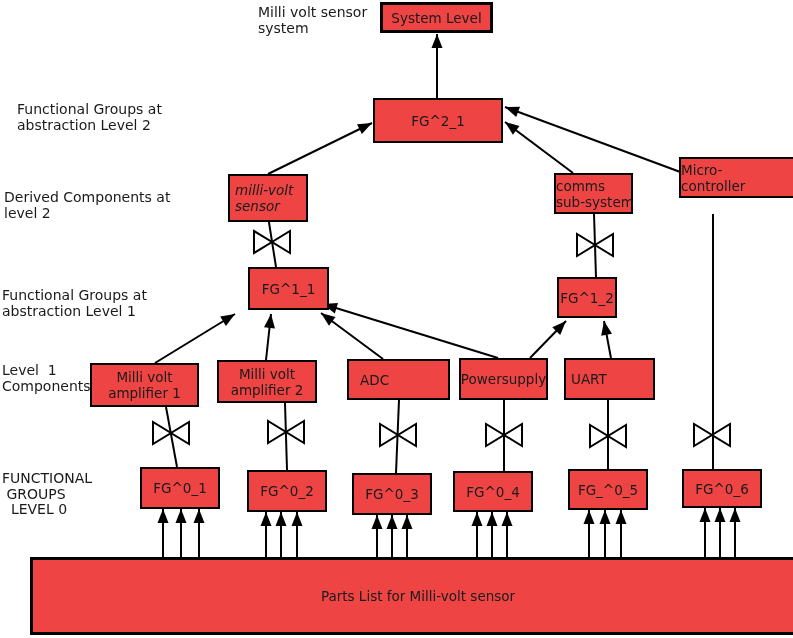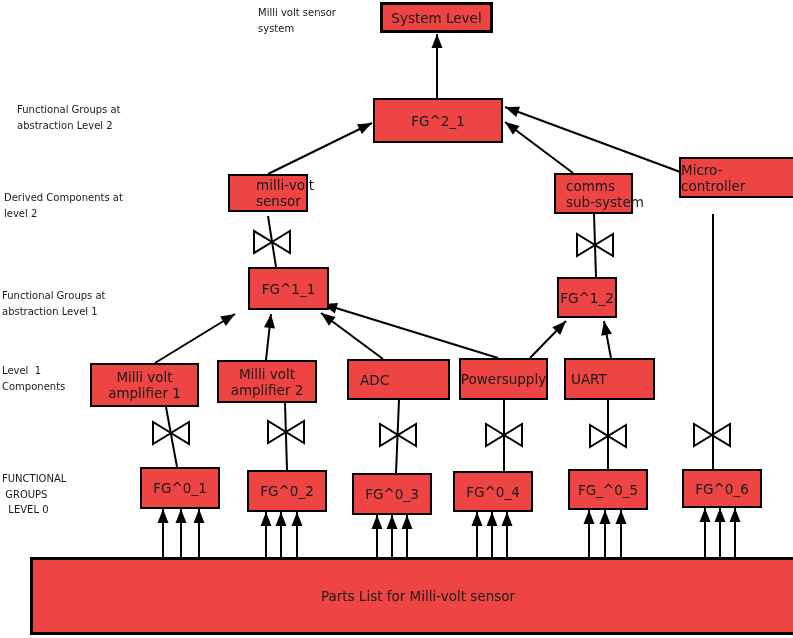--- a/index.html
+++ b/index.html
@@ -10,21 +10,21 @@
   }
   #edge-layer{position:absolute;left:0;top:0;width:793px;height:638px;}
   .node{
     position:absolute;box-sizing:border-box;background:#ef4444;
     border:2px solid #000000;display:flex;flex-direction:column;
     justify-content:center;font-size:13.5px;line-height:16px;white-space:pre;
   }
   .node.align-center{align-items:center;}
   .node.align-left{align-items:flex-start;}
   .side-label{
-    position:absolute;font-size:10px;line-height:15.5px;white-space:pre;
+    position:absolute;font-size:14px;line-height:15.5px;white-space:pre;
   }
 </style>
 </head>
 <body>
 
 <div class="canvas">
   <svg id="edge-layer" width="793" height="638" viewBox="0 0 793 638" xmlns="http://www.w3.org/2000/svg">
       <line x1="437" y1="98" x2="437" y2="34" stroke="#000000" stroke-width="2"></line>
       <polygon points="437.0,34.0 442.5,48.0 431.5,48.0" fill="#000000" stroke="none"></polygon>
       <line x1="268" y1="174" x2="372" y2="123" stroke="#000000" stroke-width="2"></line>
@@ -102,22 +102,22 @@
       <line x1="705" y1="557" x2="705" y2="508" stroke="#000000" stroke-width="2"></line>
       <polygon points="705.0,508.0 710.5,522.0 699.5,522.0" fill="#000000" stroke="none"></polygon>
       <line x1="720" y1="557" x2="720" y2="508" stroke="#000000" stroke-width="2"></line>
       <polygon points="720.0,508.0 725.5,522.0 714.5,522.0" fill="#000000" stroke="none"></polygon>
       <line x1="735" y1="557" x2="735" y2="508" stroke="#000000" stroke-width="2"></line>
       <polygon points="735.0,508.0 740.5,522.0 729.5,522.0" fill="#000000" stroke="none"></polygon>
     </svg>
   <div id="node-layer">
       <div class="node align-center" style="left: 380px; top: 2px; width: 113px; height: 31px; border-width: 3px;"><span>System Level</span></div>
       <div class="node align-center" style="left: 373px; top: 98px; width: 130px; height: 45px; border-width: 2px;"><span>FG^2_1</span></div>
-      <div class="node align-left" style="left: 228px; top: 174px; width: 80px; height: 38px; border-width: 2px; padding-left: 26px;"><span>milli-volt</span><span>sensor</span></div>
-      <div class="node align-left" style="left: 554px; top: 173px; width: 79px; height: 41px; border-width: 2px; padding-left: 10px;"><span>comms</span><span>sub-system</span></div>
+      <div class="node align-left" style="left: 228px; top: 174px; width: 80px; height: 48px; border-width: 2px; padding-left: 5px; font-style: italic;"><span>milli-volt</span><span>sensor</span></div>
+      <div class="node align-left" style="left: 554px; top: 173px; width: 79px; height: 41px; border-width: 2px; padding-left: 0;"><span>comms</span><span>sub-system</span></div>
       <div class="node align-left" style="left: 679px; top: 157px; width: 135px; height: 41px; border-width: 2px; "><span>Micro-</span><span>controller</span></div>
       <div class="node align-center" style="left: 237px; top: 267px; width: 81px; height: 43px; border-width: 2px; margin-left: 11px;"><span>FG^1_1</span></div>
       <div class="node align-center" style="left: 557px; top: 277px; width: 60px; height: 41px; border-width: 2px;"><span>FG^1_2</span></div>
       <div class="node align-center" style="left: 90px; top: 363px; width: 109px; height: 44px; border-width: 2px;"><span>Milli volt</span><span>amplifier 1</span></div>
       <div class="node align-center" style="left: 217px; top: 360px; width: 100px; height: 43px; border-width: 2px;"><span>Milli volt</span><span>amplifier 2</span></div>
       <div class="node align-left" style="left: 347px; top: 359px; width: 103px; height: 41px; border-width: 2px; padding-left: 11px;"><span>ADC</span></div>
       <div class="node align-center" style="left: 459px; top: 358px; width: 89px; height: 42px; border-width: 2px;"><span>Powersupply</span></div>
       <div class="node align-left" style="left: 564px; top: 358px; width: 91px; height: 42px; border-width: 2px; padding-left: 5px;"><span>UART</span></div>
       <div class="node align-center" style="left: 140px; top: 467px; width: 80px; height: 42px; border-width: 2px;"><span>FG^0_1</span></div>
       <div class="node align-center" style="left: 247px; top: 470px; width: 80px; height: 42px; border-width: 2px;"><span>FG^0_2</span></div>

